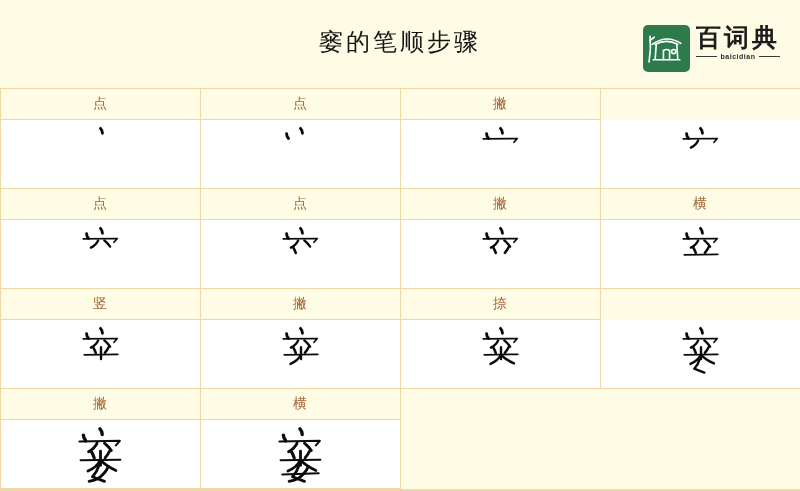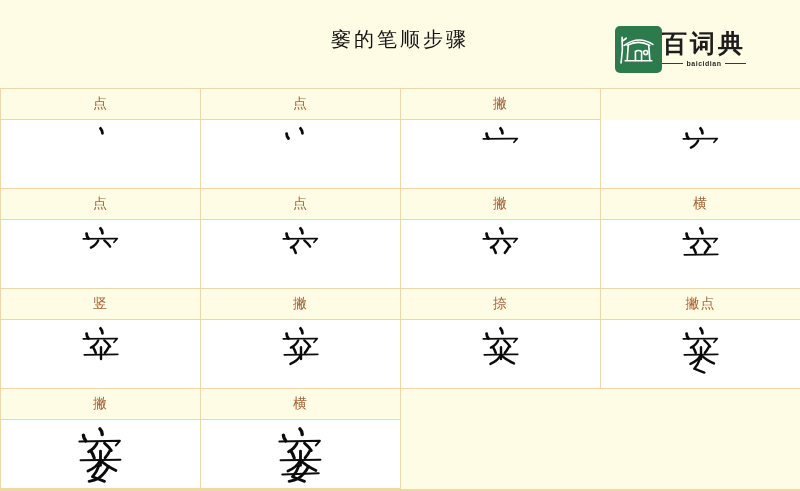--- a/index.html
+++ b/index.html
@@ -11,25 +11,25 @@
   *{margin:0;padding:0;box-sizing:border-box;}
   html,body{width:800px;height:491px;overflow:hidden;}
   body{
     background:var(--cream);
     font-family:"Liberation Serif","DejaVu Serif",serif;
     position:relative;
   }
   
   .page-title{
     position:absolute;top:26px;left:0;width:800px;
-    text-align:center;font-size:20px;letter-spacing:3px;color:#151515;
+    text-align:center;font-size:24px;letter-spacing:3px;color:#151515;
   }
   .brand{
-    position:absolute;top:25px;left:615px;width:145px;height:48px;
-    display:flex;align-items:center;cursor:pointer;
+    position:absolute;top:25px;left:643px;width:145px;height:48px;
+    display:flex;align-items:flex-start;gap:6px;cursor:pointer;
   }
   .brand-icon{
     width:47px;height:47px;background:#2D7A4C;border-radius:5px;
     display:flex;align-items:center;justify-content:center;flex:none;
   }
   .brand-icon svg{width:41px;height:41px;}
   .brand-text{display:flex;flex-direction:column;align-items:center;}
   .brand-name{
     font-size:25px;font-weight:bold;color:#1D1D1D;letter-spacing:3px;
     line-height:1.05;white-space:nowrap;
@@ -188,21 +188,20 @@
           <path d="M34,45 Q37,50 39,56" stroke-width="5.5"></path>
           <path d="M66,44 Q63,50 58,56" stroke-width="5"></path>
           <path d="M15,60 L85,59" stroke-width="3.5"></path>
         </svg>
       </div>
     </div>
     <div class="label-row">
       <div class="label-cell">竖</div>
       <div class="label-cell">撇</div>
       <div class="label-cell">捺</div>
-      <div class="label-cell">撇点</div>
     </div>
     <div class="image-row">
       <div class="image-cell">
         <svg viewBox="0 0 100 100" class="glyph">
           <path d="M49,5 Q53,9 53,15" stroke-width="6"></path>
           <path d="M20,16 Q20,21 24,26" stroke-width="6"></path>
           <path d="M13,27 L84,26 L77,34" stroke-width="3.5"></path>
           <path d="M44,30 Q40,39 29,45" stroke-width="5"></path>
           <path d="M57,30 Q64,36 69,43" stroke-width="5"></path>
           <path d="M34,45 Q37,50 39,56" stroke-width="5.5"></path>

